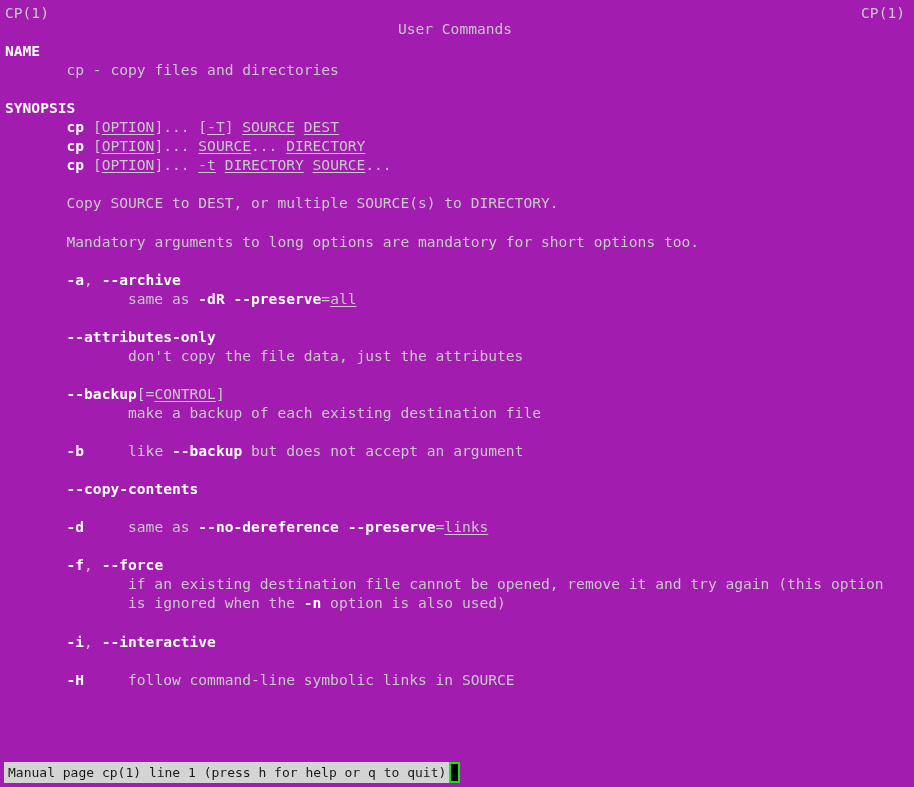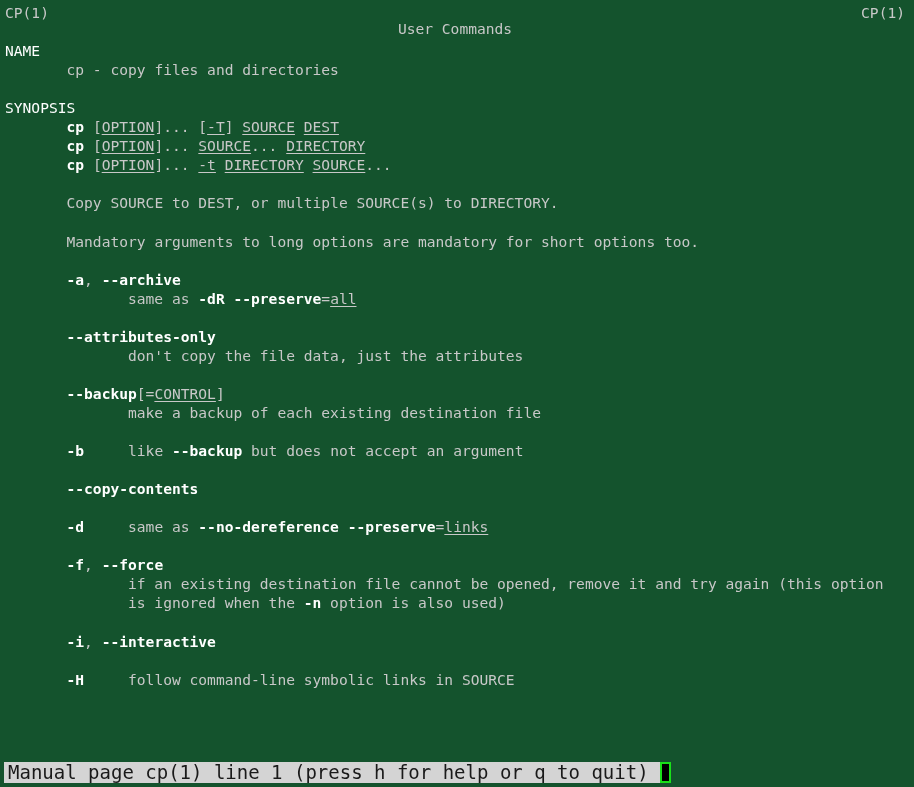--- a/index.html
+++ b/index.html
@@ -19,21 +19,21 @@
     position: relative;
     -webkit-font-smoothing: none;
   }
 
   #terminal {
     position: absolute;
     left: 0;
     top: 0;
     width: 914px;
     height: 787px;
-    background: #14532d;
+    background: #a21caf;
   }
 
   #pager-content {
     position: absolute;
     left: 5px;
     top: 3px;
     width: 909px;
   }
 
   .line {
@@ -62,40 +62,40 @@
     color: #ffffff;
   }
   u, .u {
     text-decoration: underline;
     text-underline-offset: 2px;
     text-decoration-thickness: 1px;
     color: #c8c8c8;
   }
 
   .sect {
-    font-weight: normal;
+    font-weight: bold;
     color: #ffffff;
   }
 
   
   #status-bar {
     position: absolute;
     left: 4px;
     bottom: 4px;
     height: 21px;
     display: flex;
     align-items: stretch;
   }
   #status-text {
     background: #d4d4d4;
     color: #1a1a1a;
     white-space: pre;
-    padding: 2px 11px 2px 4px;
+    padding: 2px 3px 2px 4px;
     line-height: 17px;
-    font-size: 19px;
+    font-size: 13px;
   }
   #status-cursor {
     width: 11px;
     height: 21px;
     box-sizing: border-box;
     border: 2px solid #19e019;
     background: #000000;
   }
 </style>
 </head>

